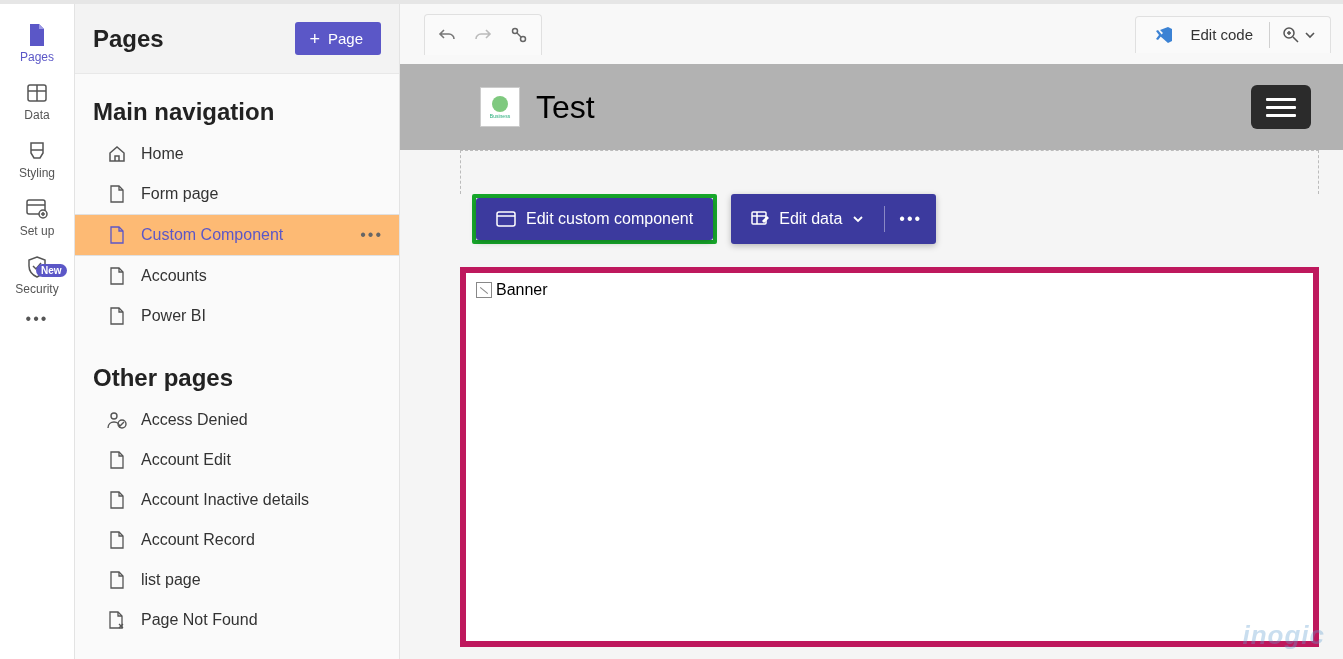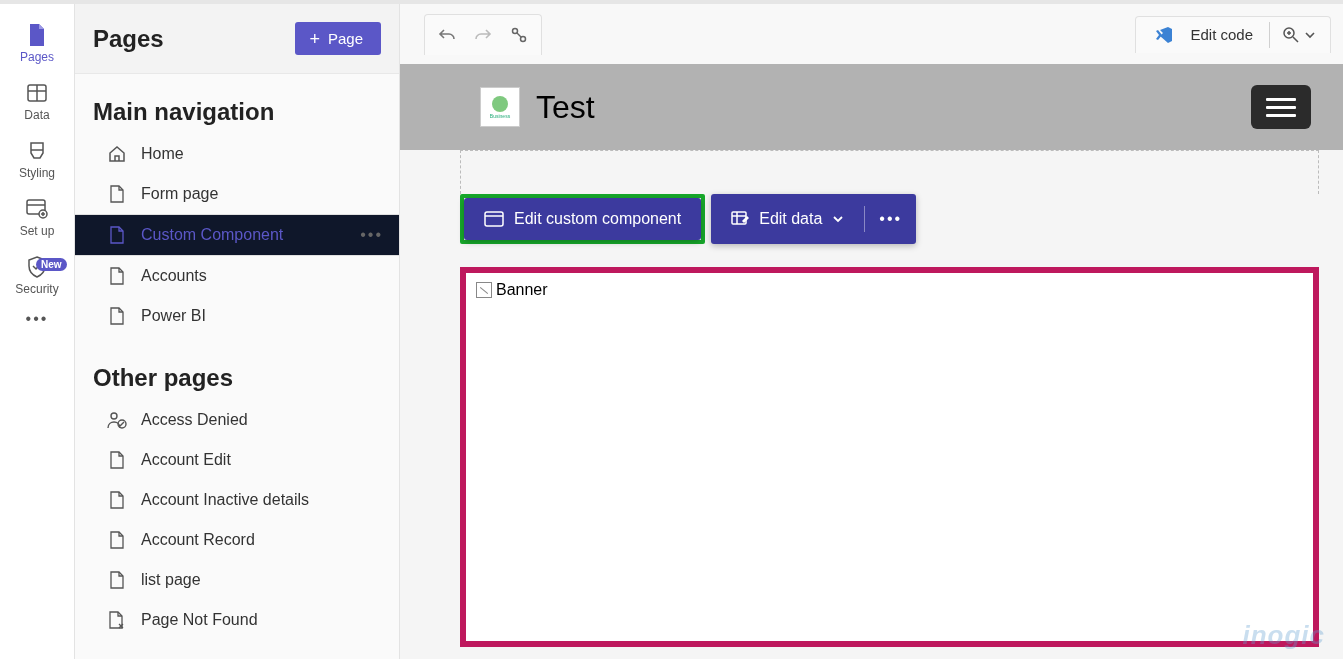--- a/index.html
+++ b/index.html
@@ -5,36 +5,36 @@
 * { box-sizing: border-box; margin: 0; padding: 0; font-family: "Segoe UI", Arial, sans-serif; }
 body { width: 1343px; height: 659px; background: #f5f5f5; overflow: hidden; position: relative; }
 
 .app { display: flex; height: 659px; border-top: 4px solid #e6e6e6; }
 
 
 .rail { width: 75px; background: #fff; border-right: 1px solid #e3e3e3; display: flex; flex-direction: column; align-items: center; padding-top: 10px; }
 .rail-item { width: 75px; display: flex; flex-direction: column; align-items: center; justify-content: center; font-size: 12px; color: #555; padding: 10px 0 8px; cursor: pointer; position: relative; }
 .rail-item.active { color: #5b57c7; }
 .rail-item .ic { width: 22px; height: 22px; margin-bottom: 4px; display: flex; align-items: center; justify-content: center; }
-.badge-new { position: absolute; top: 12px; right: 8px; background: #5b57c7; color: #fff; font-size: 10px; padding: 1px 5px; border-radius: 8px; font-weight: 600; }
+.badge-new { position: absolute; top: 18px; right: 8px; background: #5b57c7; color: #fff; font-size: 10px; padding: 1px 5px; border-radius: 8px; font-weight: 600; }
 .rail-more { margin-top: 6px; color: #555; font-size: 16px; letter-spacing: 2px; cursor: pointer; }
 
 
 .panel { width: 325px; background: #fafafa; border-right: 1px solid #e3e3e3; display: flex; flex-direction: column; }
 .panel-head { display: flex; align-items: center; justify-content: space-between; padding: 18px 18px 18px 18px; border-bottom: 1px solid #e8e8e8; background: #f3f3f3; }
 .panel-head h1 { font-size: 24px; font-weight: 600; color: #222; }
 .new-page-btn { background: #5b57c7; color: #fff; border: none; border-radius: 3px; padding: 8px 18px 8px 14px; font-size: 15px; display: flex; align-items: center; gap: 8px; cursor: pointer; }
 .new-page-btn .plus { font-size: 18px; line-height: 14px; font-weight: 400; }
 
 .panel-body { overflow-y: auto; flex: 1; padding: 18px 0 8px 0; }
 .section-title { font-size: 24px; font-weight: 600; color: #222; padding: 6px 18px 8px 18px; }
 .nav-list {}
 .nav-item { display: flex; align-items: center; gap: 14px; padding: 10px 16px 10px 32px; font-size: 16px; color: #333; cursor: pointer; position: relative; }
 .nav-item .ic { width: 20px; height: 20px; display: flex; align-items: center; justify-content: center; color: #555; }
-.nav-item.selected { background: #0f172a; color: #5b57c7; border-top: 1px solid #e0e0e0; border-bottom: 1px solid #e0e0e0; font-weight: 400; }
+.nav-item.selected { background: #fdba74; color: #5b57c7; border-top: 1px solid #e0e0e0; border-bottom: 1px solid #e0e0e0; font-weight: 400; }
 .nav-item.selected .ic { color: #5b57c7; }
 .nav-item .more { margin-left: auto; color: #666; font-size: 16px; letter-spacing: 2px; }
 
 
 .canvas-wrap { flex: 1; display: flex; flex-direction: column; }
 .cmdbar { height: 60px; background: #f8f8f8; display: flex; align-items: center; padding: 0 12px 0 18px; }
 .cmd-btn { width: 32px; height: 32px; display: flex; align-items: center; justify-content: center; cursor: pointer; color: #555; }
 .cmd-group { border: 1px solid #e0e0e0; border-radius: 4px 4px 0 0; border-bottom: none; padding: 4px 6px; display: flex; align-items: center; gap: 4px; background:#fafafa; margin-left: 6px; }
 .cmdbar-right { margin-left: auto; display: flex; align-items: center; gap: 6px; border: 1px solid #e0e0e0; border-radius: 4px 4px 0 0; border-bottom:none; padding: 4px 8px; background:#fafafa; }
 .edit-code { display: flex; align-items: center; gap: 16px; padding: 4px 10px; font-size: 15px; color: #333; cursor: pointer; }
@@ -44,21 +44,21 @@
 .preview { flex: 1; position: relative; padding: 0; }
 .site-header { background: #b2b2b2; height: 86px; display: flex; align-items: center; padding: 0 32px 0 80px; }
 .logo { width: 40px; height: 40px; background: #fff; border:1px solid #ccc; display:flex; align-items:center; justify-content:center; font-size:10px; color:#4a8; }
 .site-title { font-size: 32px; font-weight: 400; color: #000; margin-left: 16px; }
 .hamburger { margin-left: auto; width: 60px; height: 44px; background: #2b2b2b; border-radius: 6px; display: flex; flex-direction: column; align-items: center; justify-content: center; gap: 5px; cursor:pointer; }
 .hamburger span { width: 30px; height: 3px; background: #fff; border-radius: 1px; }
 
 .dashed-area { margin: 0 24px 0 60px; border: none; position: relative; min-height: 500px; }
 .dashed-top { border-top: 1px dashed #bbb; border-left:1px dashed #bbb; border-right:1px dashed #bbb; height: 44px; }
 
-.float-toolbar { position: absolute; top: 44px; left: 0; display: flex; gap: 6px; z-index: 5; }
+.float-toolbar { position: absolute; top: 44px; left: 12px; display: flex; gap: 14px; z-index: 5; }
 .ft-group { background: #3c3a9e; border-radius: 3px; display: flex; align-items: center; box-shadow: 0 2px 6px rgba(0,0,0,.25); }
 .ft-btn { color: #fff; padding: 12px 20px; font-size: 16px; display: flex; align-items: center; gap: 10px; cursor: pointer; }
 .ft-btn.small { padding: 12px 14px; }
 .ft-divider { width: 1px; height: 26px; background: rgba(255,255,255,.4); }
 .highlight-box { border: 4px solid #17a82b; border-radius: 2px; }
 
 .banner-frame { margin-top: 73px; border: 6px solid #be185d; min-height: 380px; background: #fff; padding: 8px 10px; }
 .broken-img { display:inline-flex; align-items:center; gap:4px; font-size:16px; color:#000; }
 .broken-img .bic { width:16px; height:16px; border:1px solid #888; position:relative; }
 .broken-img .bic::after { content:""; position:absolute; left:2px; top:7px; width:10px; height:1px; background:#888; transform:rotate(40deg);}

